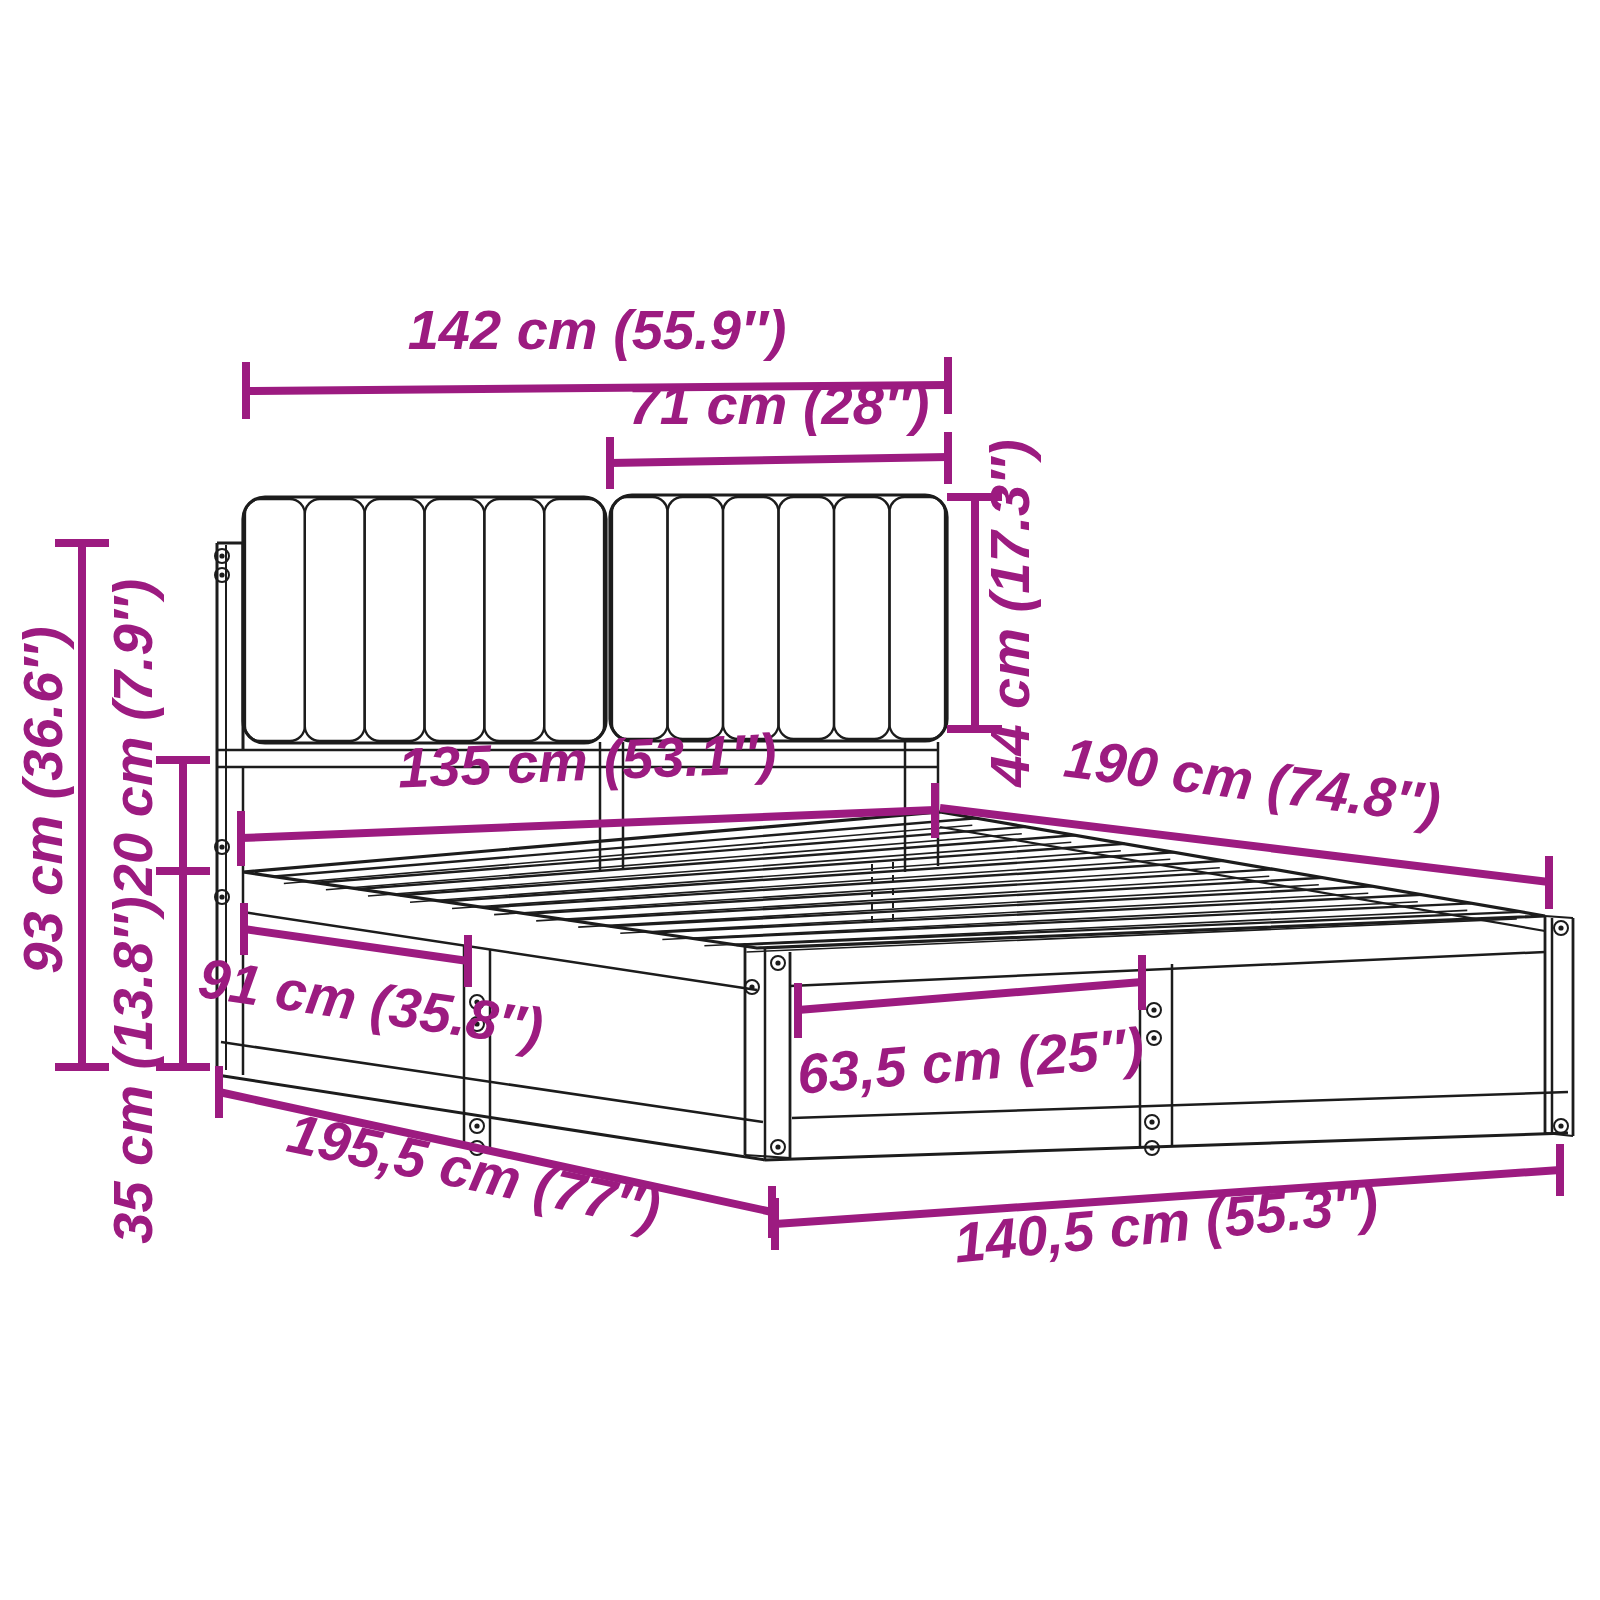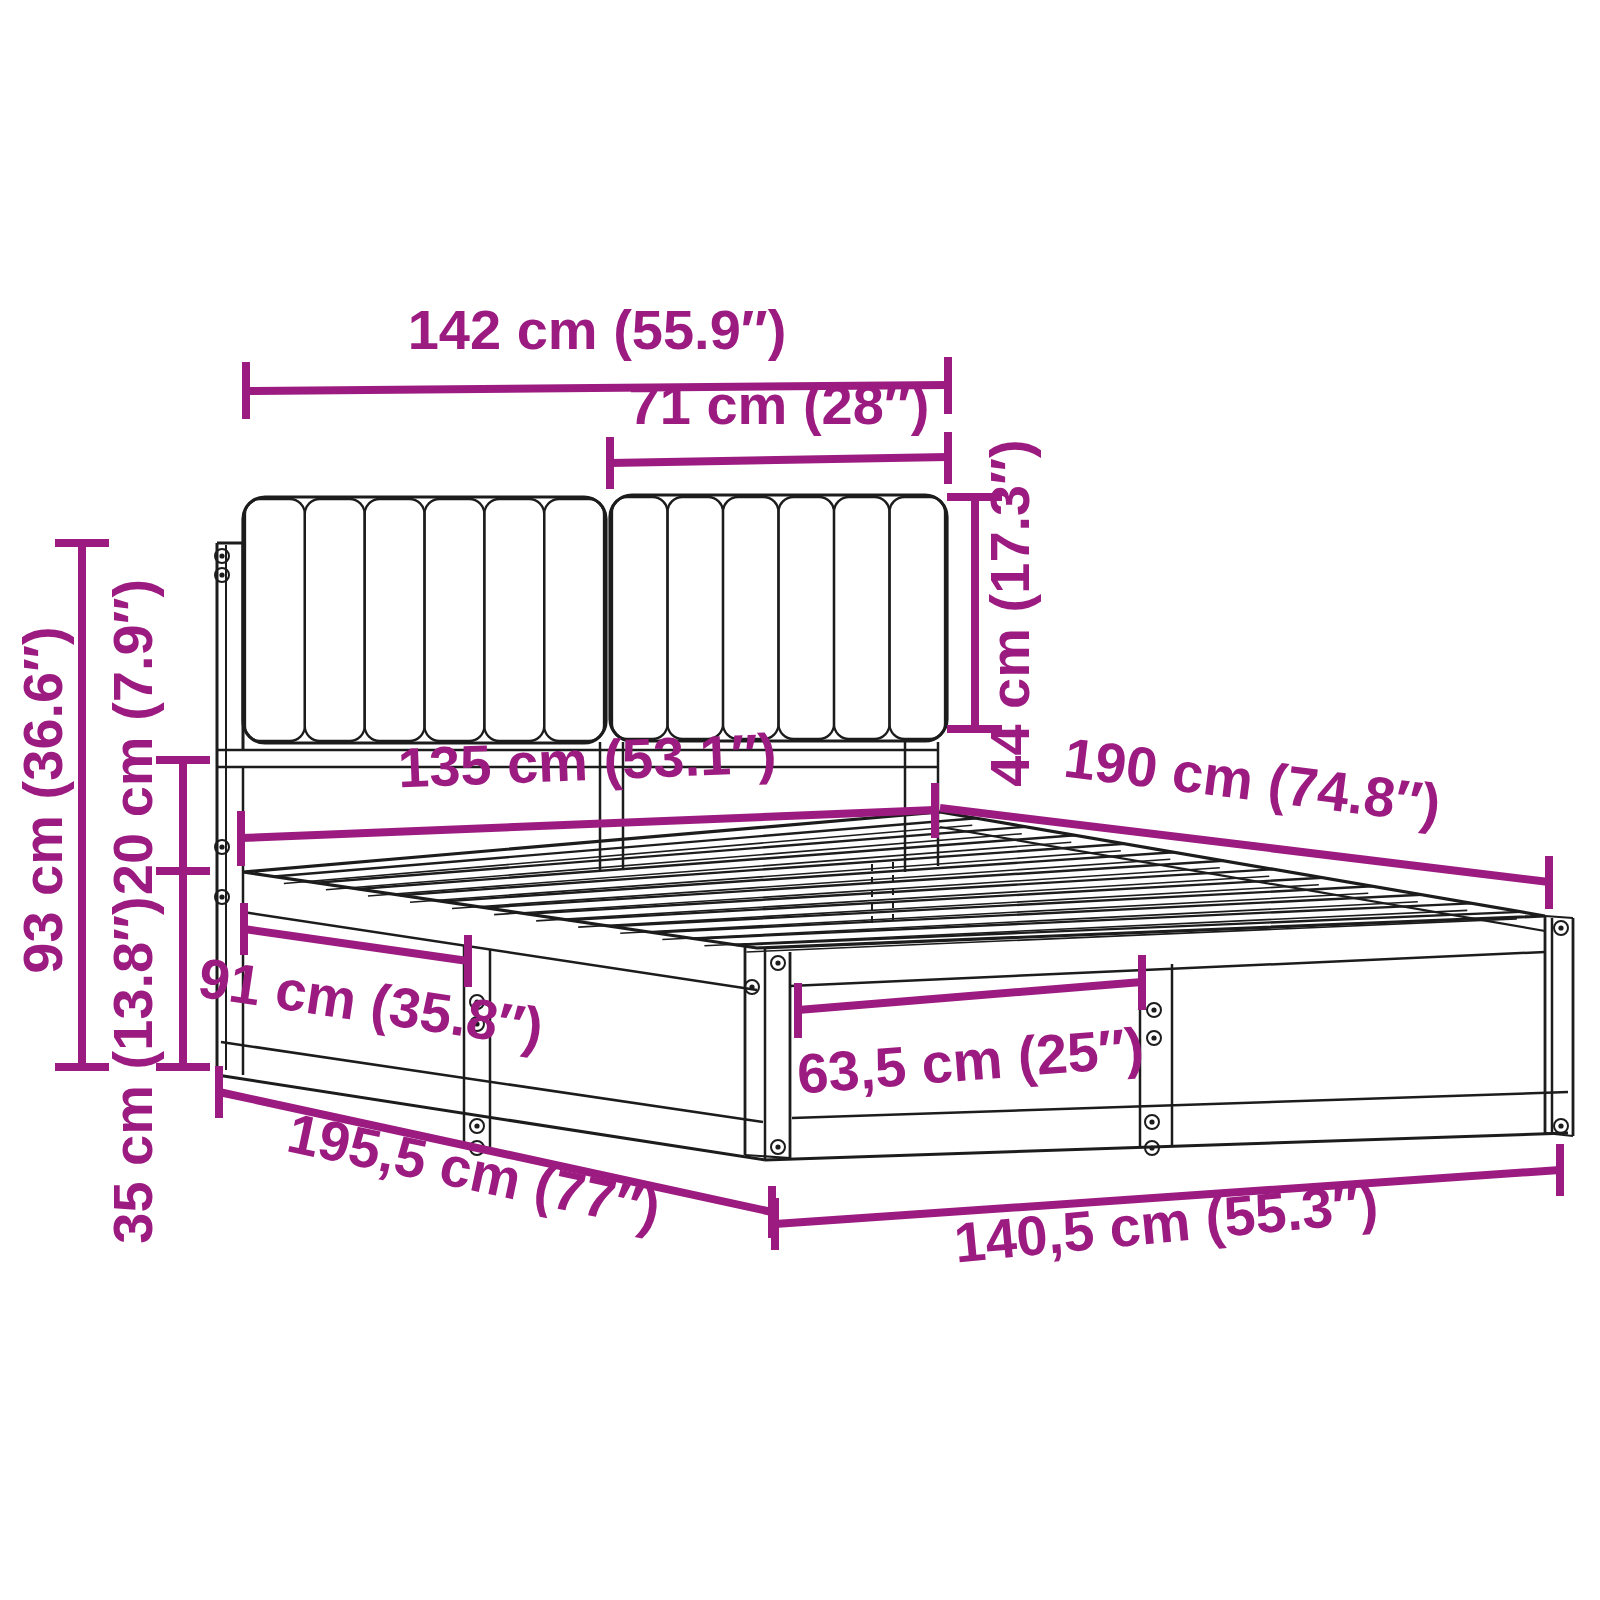--- a/index.html
+++ b/index.html
@@ -1,16 +1,16 @@
 <!DOCTYPE html>
 <html><head>
 <meta charset="utf-8">
 <style>
   html,body{margin:0;padding:0;background:#ffffff;}
-  .stage{width:1600px;height:1544px;position:relative;background:#ffffff;overflow:hidden;}
+  .stage{width:1600px;height:1544px;position:relative;background:#ffffff;overflow:hidden;font-style:italic;}
   svg{display:block;}
   .dim-label{
     font-family:"Liberation Sans","DejaVu Sans",sans-serif;
     font-weight:700;
     font-size:56px;
     fill:#9C1B80;
   }
   .dimline{stroke:#9C1B80;stroke-width:8;fill:none;}
   .tick{stroke:#9C1B80;stroke-width:8;fill:none;}
   .ink{stroke:#1c1c1c;fill:none;}

